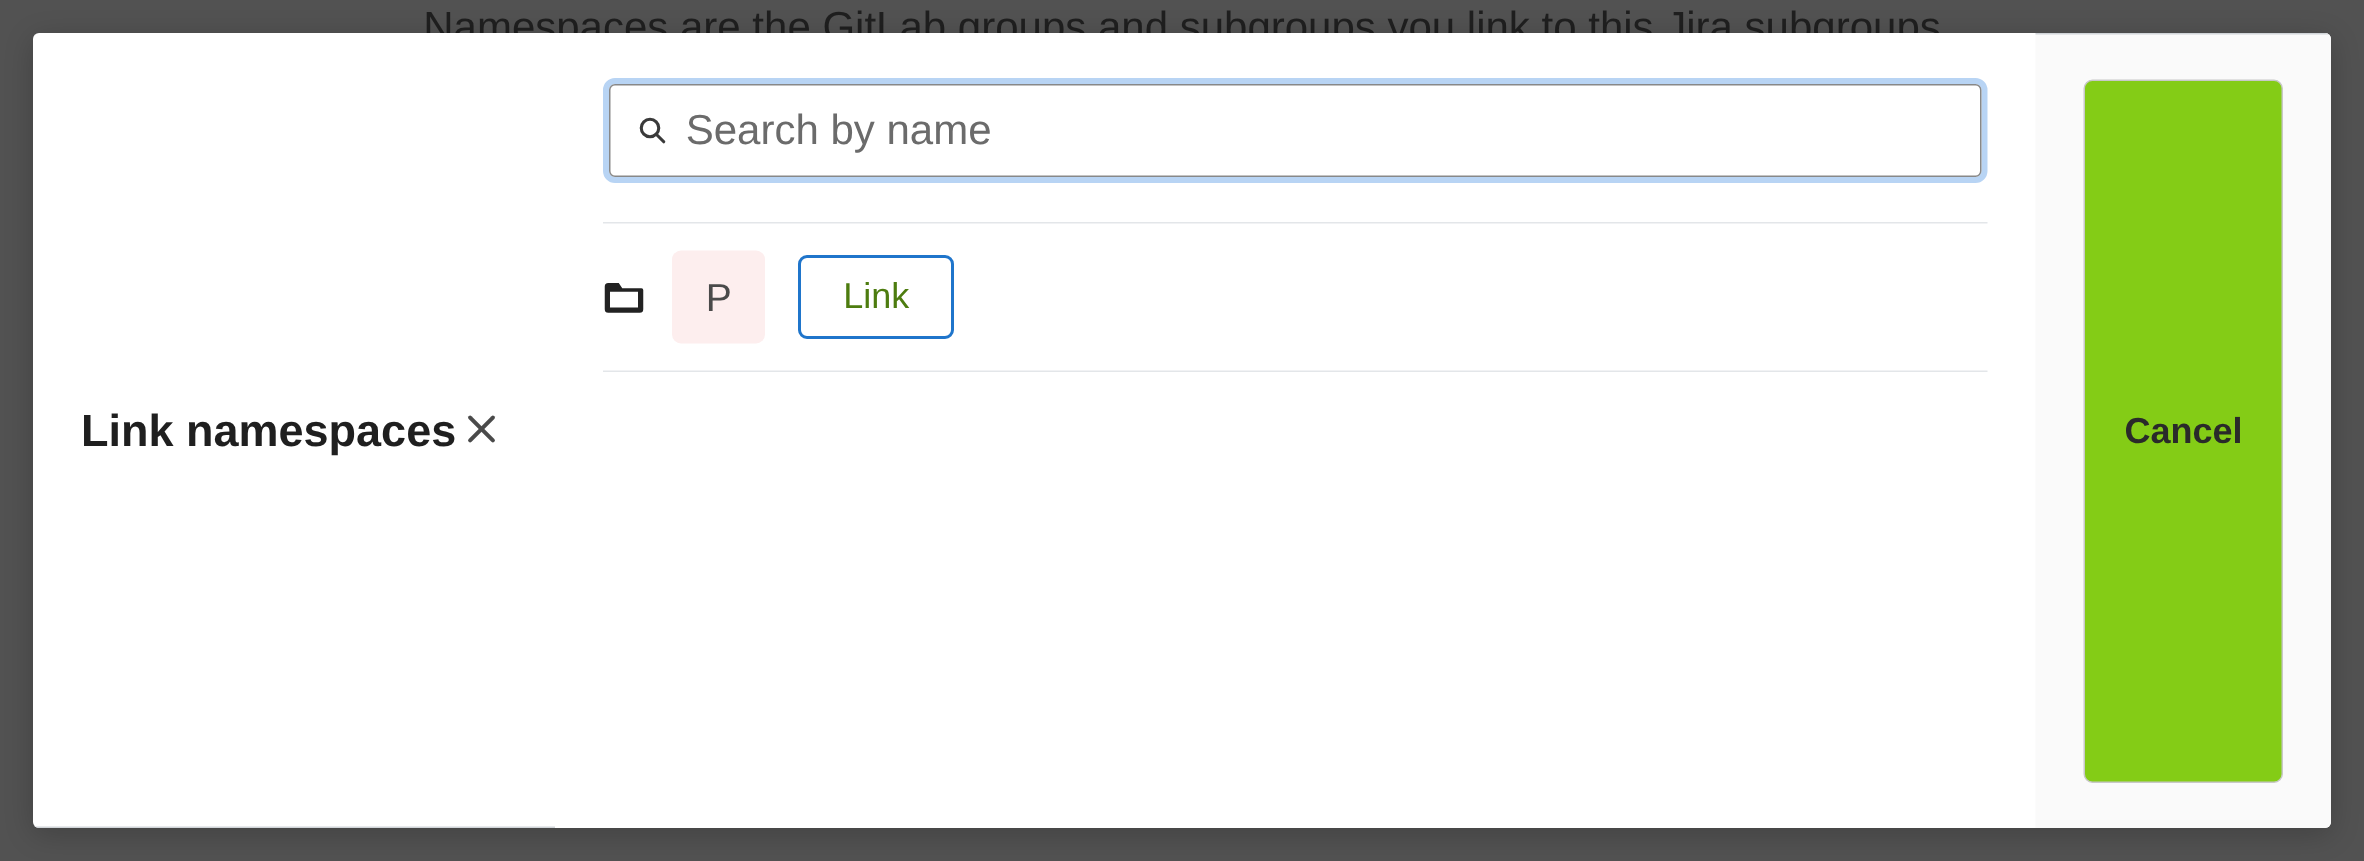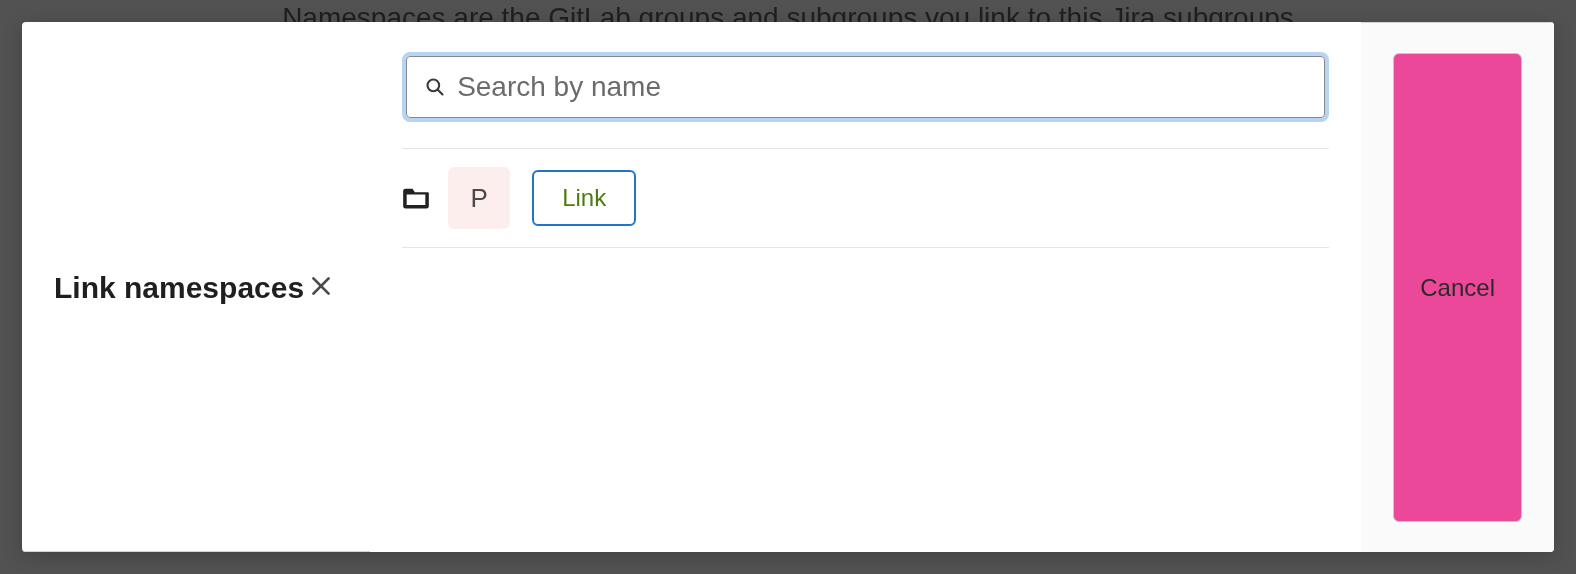--- a/index.html
+++ b/index.html
@@ -153,25 +153,25 @@
       cursor: pointer;
     }
     .modal-footer {
       border-top: 1px solid #d0d4d8;
       background: #fafafa;
       padding: 30px 32px;
       display: flex;
       justify-content: flex-end;
     }
     .cancel-btn {
-      background: #ec4899;
+      background: #84cc16;
       border: 1px solid #c8c8c8;
       color: #2a2a2a;
       font-size: 24px;
-      font-weight: 400;
+      font-weight: 700;
       padding: 14px 26px;
       border-radius: 6px;
       cursor: pointer;
     }
   </style>
 </head>
 <body>
 
 <div class="background-text">Namespaces are the GitLab groups and subgroups you link to this Jira subgroups</div>
 

